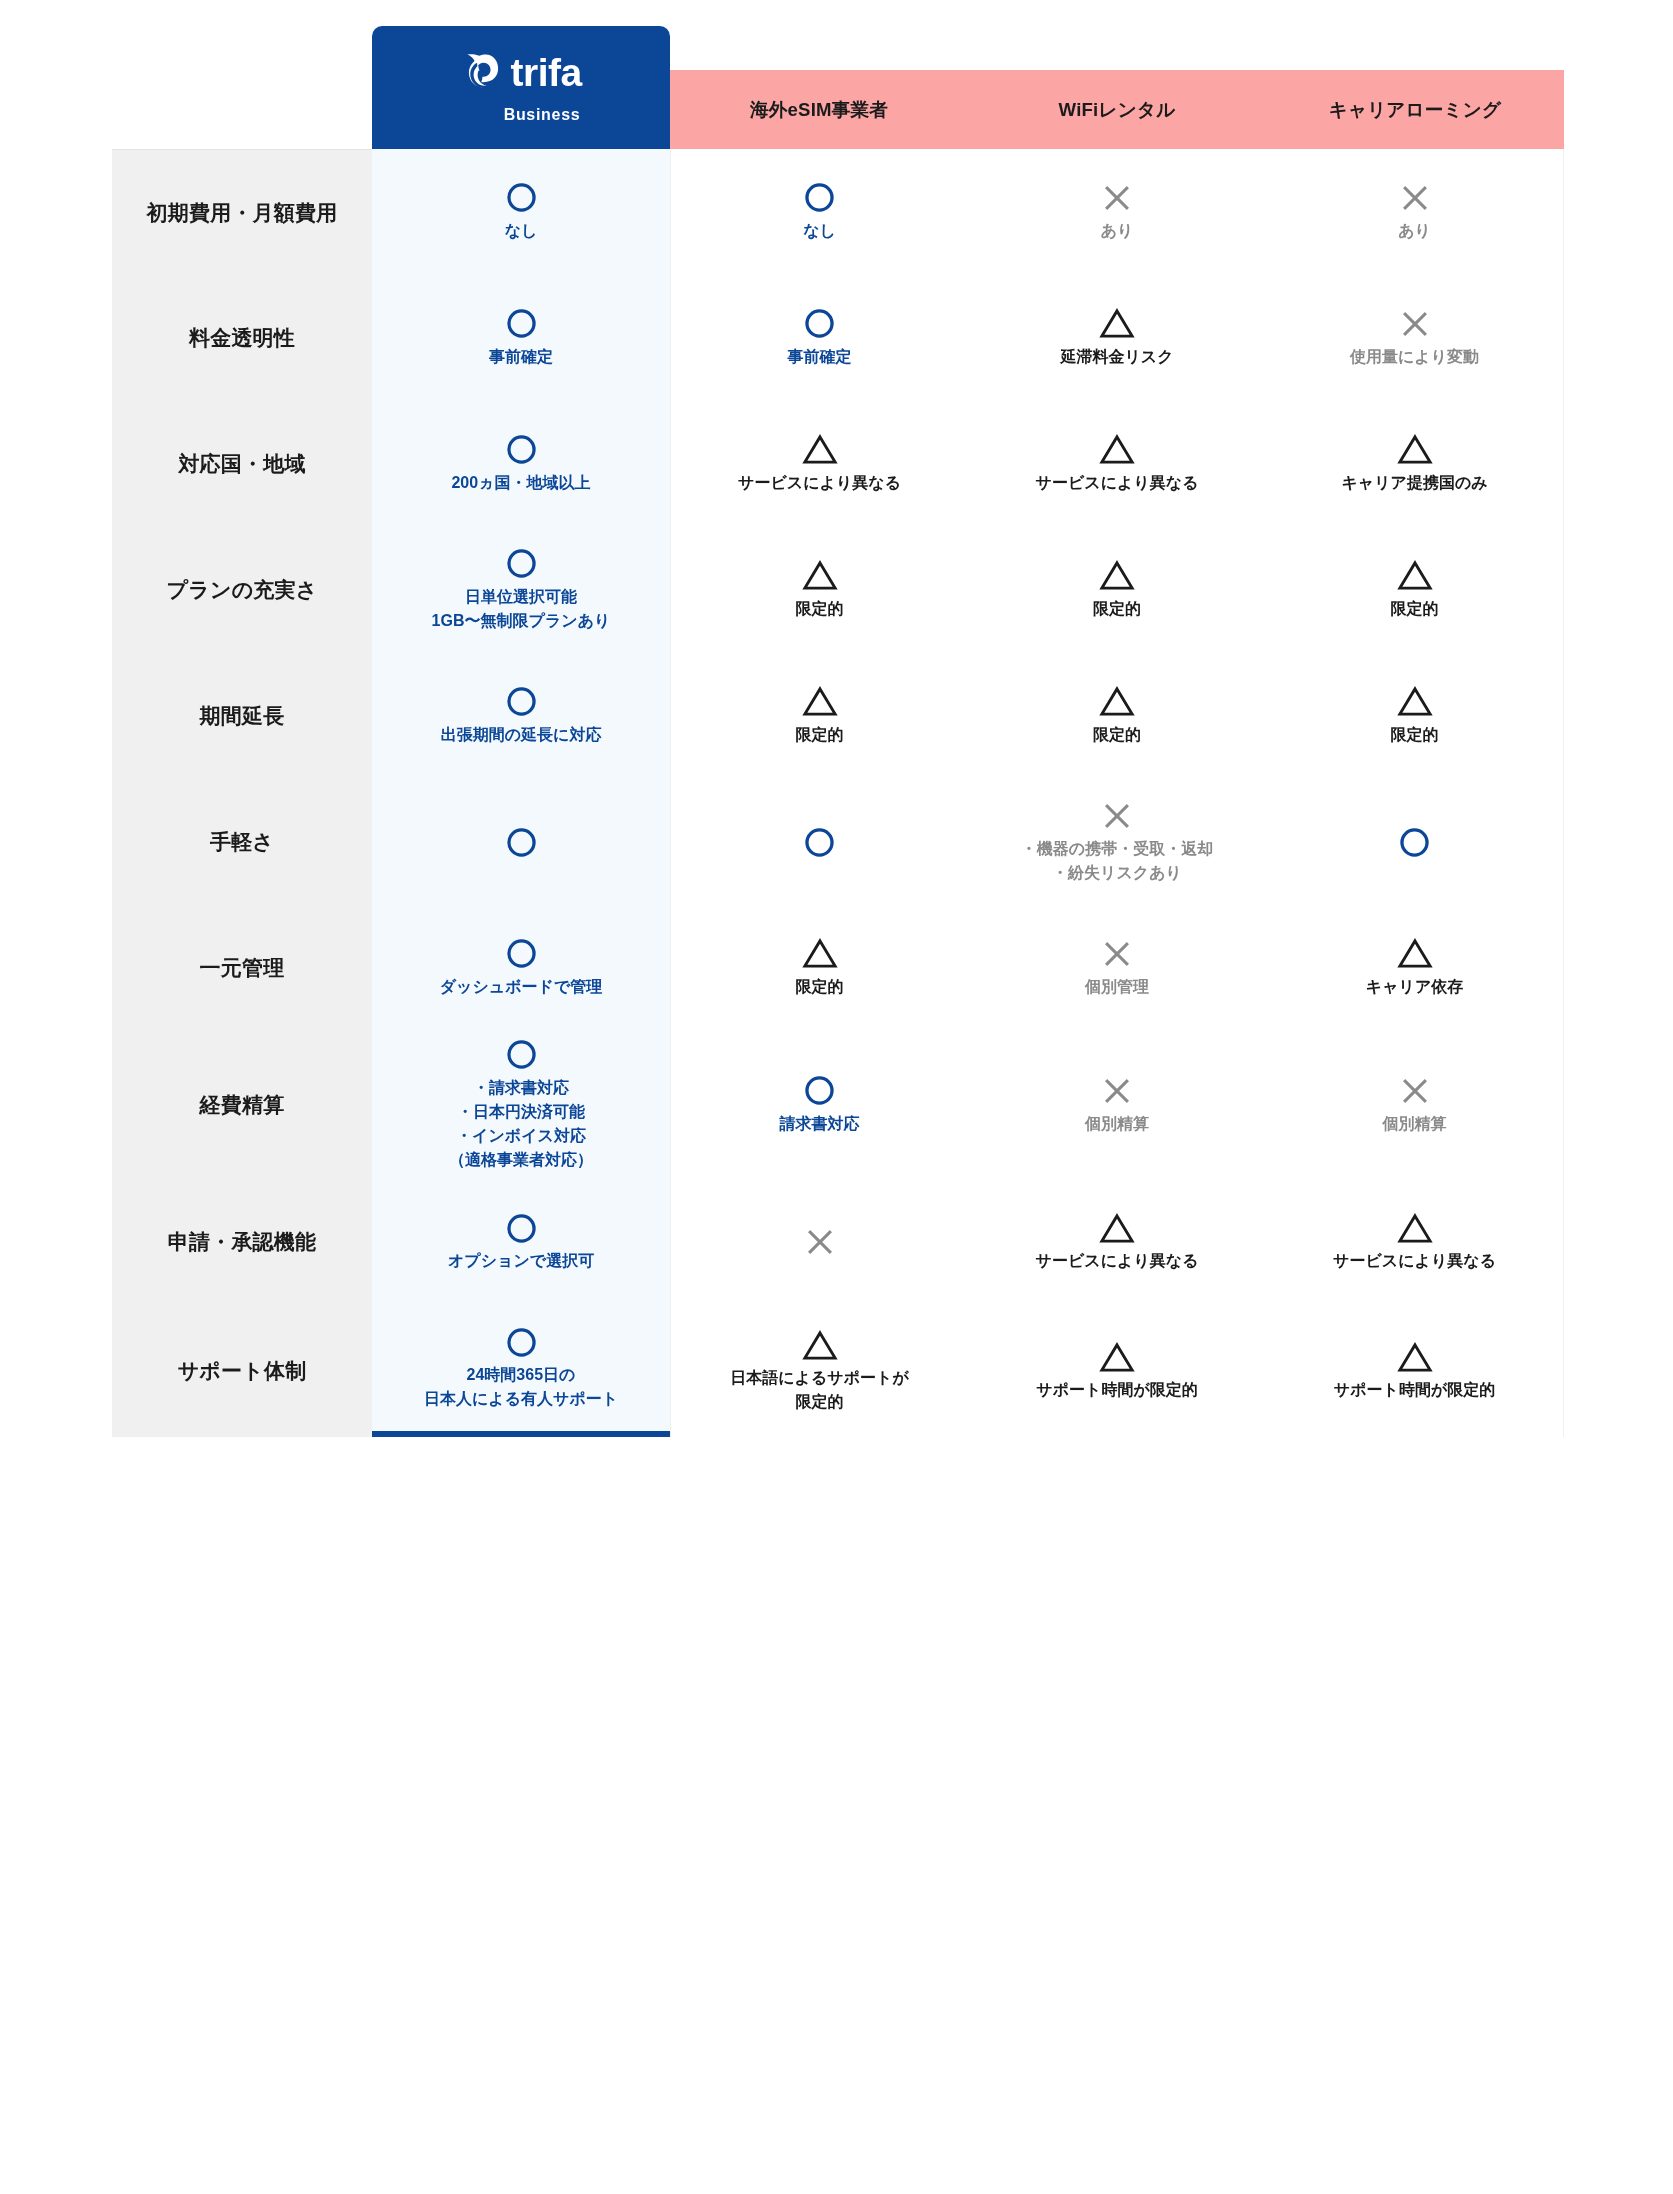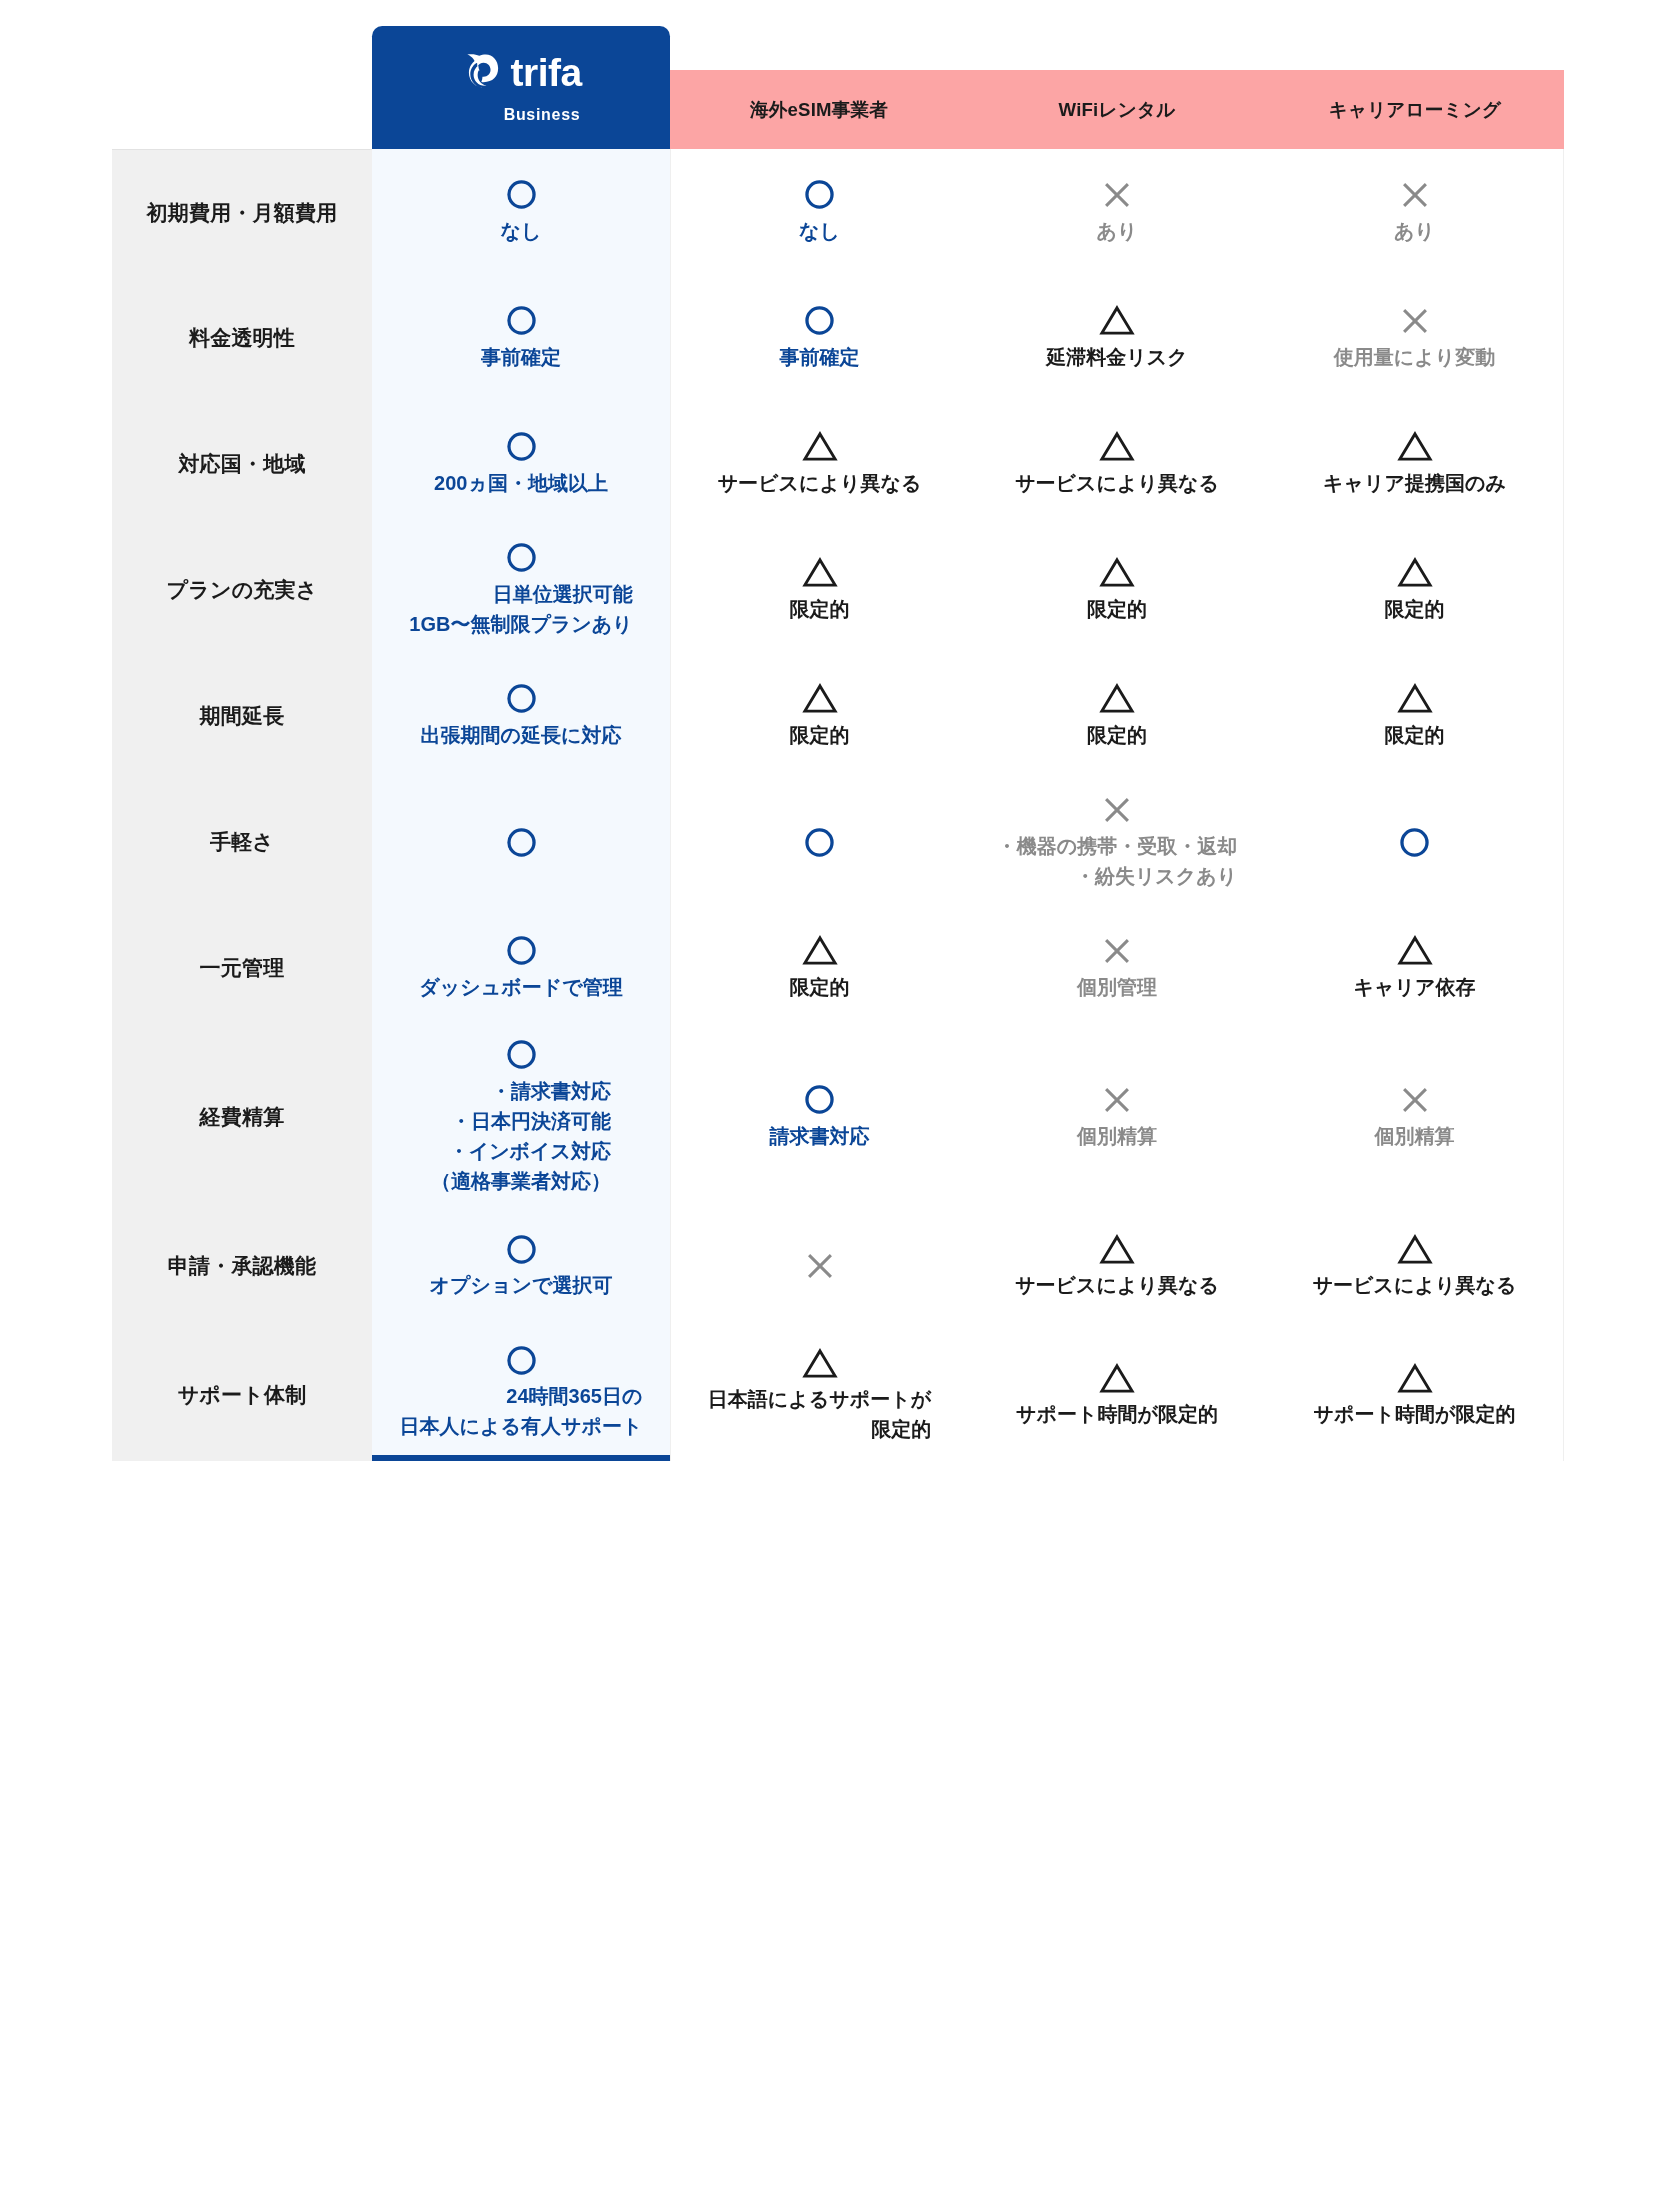--- a/index.html
+++ b/index.html
@@ -154,24 +154,24 @@
   }
 
   
   .mark { display: block; }
   .mark-circle { width: 33px; height: 33px; }
   .mark-cross  { width: 34px; height: 34px; }
   .mark-tri    { width: 36px; height: 33px; }
 
   
   .cap {
-    font-size: 20px;
+    font-size: 16px;
     line-height: 1.5;
     font-weight: 700;
-    text-align: right;
+    text-align: center;
     white-space: pre-line;
   }
   .cap-blue  { color: #0B4697; }
   .cap-dark  { color: #1b1b1b; }
   .cap-gray  { color: #8A8A8A; }
 </style>
 </head>
 <body>
 
 <div class="page">

